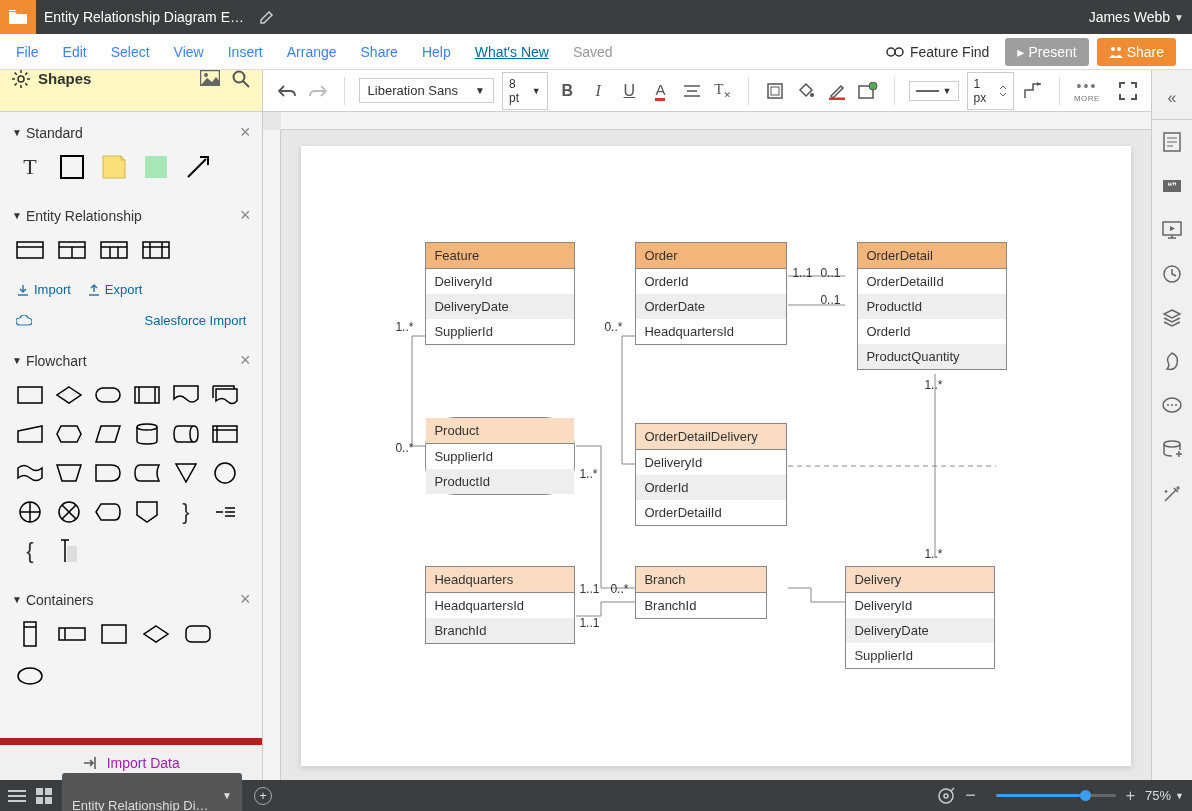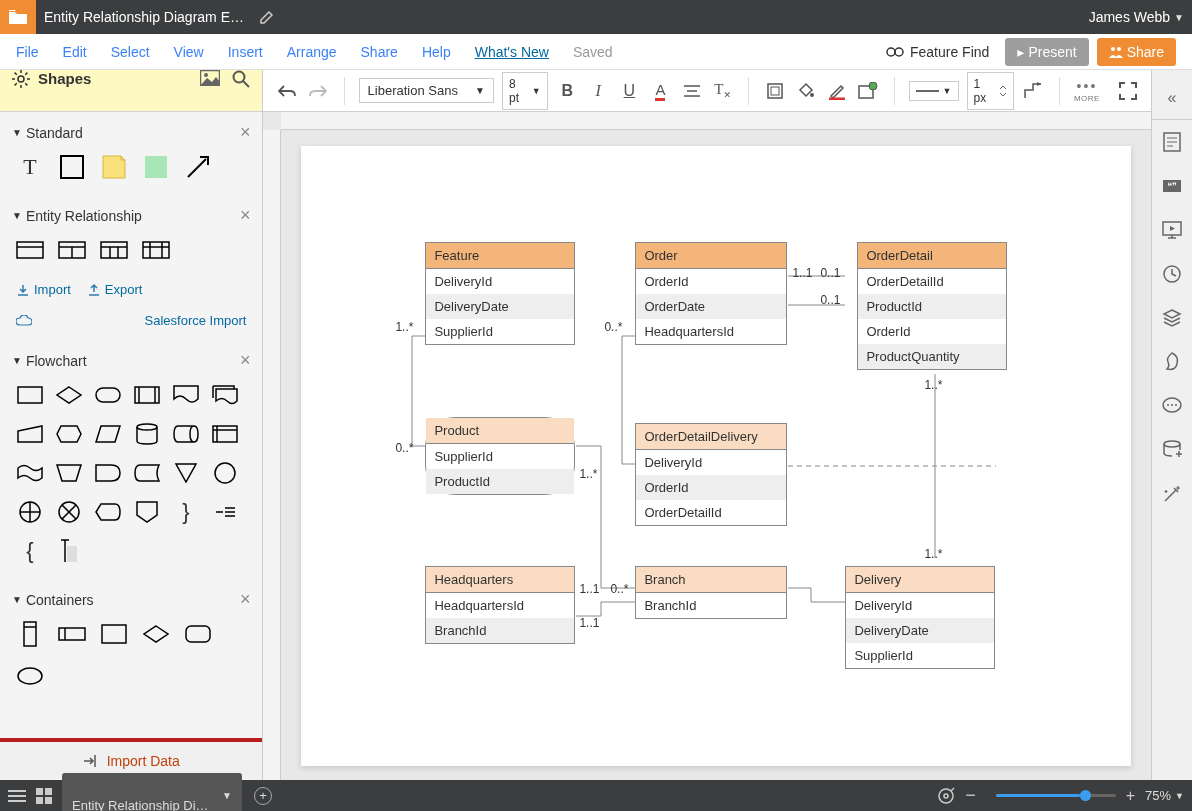--- a/index.html
+++ b/index.html
@@ -33,21 +33,21 @@
 .panel-list { flex: 1; overflow-y: auto; background: #f4f4f4; }
 .cat-header { display: flex; align-items: center; padding: 10px 12px; font-size: 14px; color: #333; }
 .cat-header .chev { margin-right: 4px; font-size: 10px; }
 .cat-header .spacer { flex: 1; }
 .cat-header .close { color: #888; font-size: 18px; }
 .shape-grid { padding: 0 16px 14px; display: flex; flex-wrap: wrap; gap: 14px; }
 .shape-grid .sbox { width: 28px; height: 28px; display: flex; align-items: center; justify-content: center; }
 .er-links { padding: 4px 16px 12px; display: flex; flex-wrap: wrap; gap: 16px; font-size: 13px; }
 .er-links a { color: #0369a1; display: flex; align-items: center; gap: 4px; }
 
-.import-data { height: 42px; border-top: 4px solid #b91c1c; display: flex; align-items: center; justify-content: center; gap: 8px; font-size: 14px; color: #c2410c; background:#f0f0f0;}
+.import-data { height: 42px; border-top: 7px solid #b91c1c; display: flex; align-items: center; justify-content: center; gap: 8px; font-size: 14px; color: #a21caf; background:#f0f0f0;}
 
 .center { flex: 1; display: flex; flex-direction: column; position: relative; }
 .toolbar { height: 42px; display: flex; align-items: center; padding: 0 12px; border-bottom: 1px solid #d0d0d0; gap: 8px; background: #fff; }
 .toolbar .sep { width: 1px; height: 28px; background: #ddd; margin: 0 6px; }
 .toolbar .font-select { border: 1px solid #ccc; background: #fff; padding: 4px 8px; font-size: 13px; width: 140px; display: flex; justify-content: space-between; align-items: center; }
 .toolbar .size-select { border: 1px solid #ccc; background: #fff; padding: 4px 6px; font-size: 12px; display: flex; align-items: center; gap: 4px; }
 .toolbar .ticon { width: 24px; display: flex; justify-content: center; color: #555; font-size: 15px; }
 .toolbar .spacer { flex: 1; }
 .toolbar .more { text-align: center; font-size: 8px; letter-spacing: 0.5px; color:#777; }
 
@@ -620,21 +620,21 @@
 
           <div class="entity" style="left:124px;top:420px;width:150px;">
             <div class="ehead peach">Headquarters</div>
             <div class="erow">HeadquartersId</div>
             <div class="erow alt">BranchId</div>
           </div>
           <div class="conn" style="left:278px;top:436px;">1..1</div>
           <div class="conn" style="left:309px;top:436px;">0..*</div>
           <div class="conn" style="left:278px;top:470px;">1..1</div>
 
-          <div class="entity" style="left:334px;top:420px;width:152px;">
+          <div class="entity" style="left:334px;top:420px;width:132px;">
             <div class="ehead peach">Branch</div>
             <div class="erow">BranchId</div>
           </div>
 
           <div class="entity" style="left:544px;top:420px;width:150px;">
             <div class="ehead peach">Delivery</div>
             <div class="erow">DeliveryId</div>
             <div class="erow alt">DeliveryDate</div>
             <div class="erow">SupplierId</div>
           </div>

